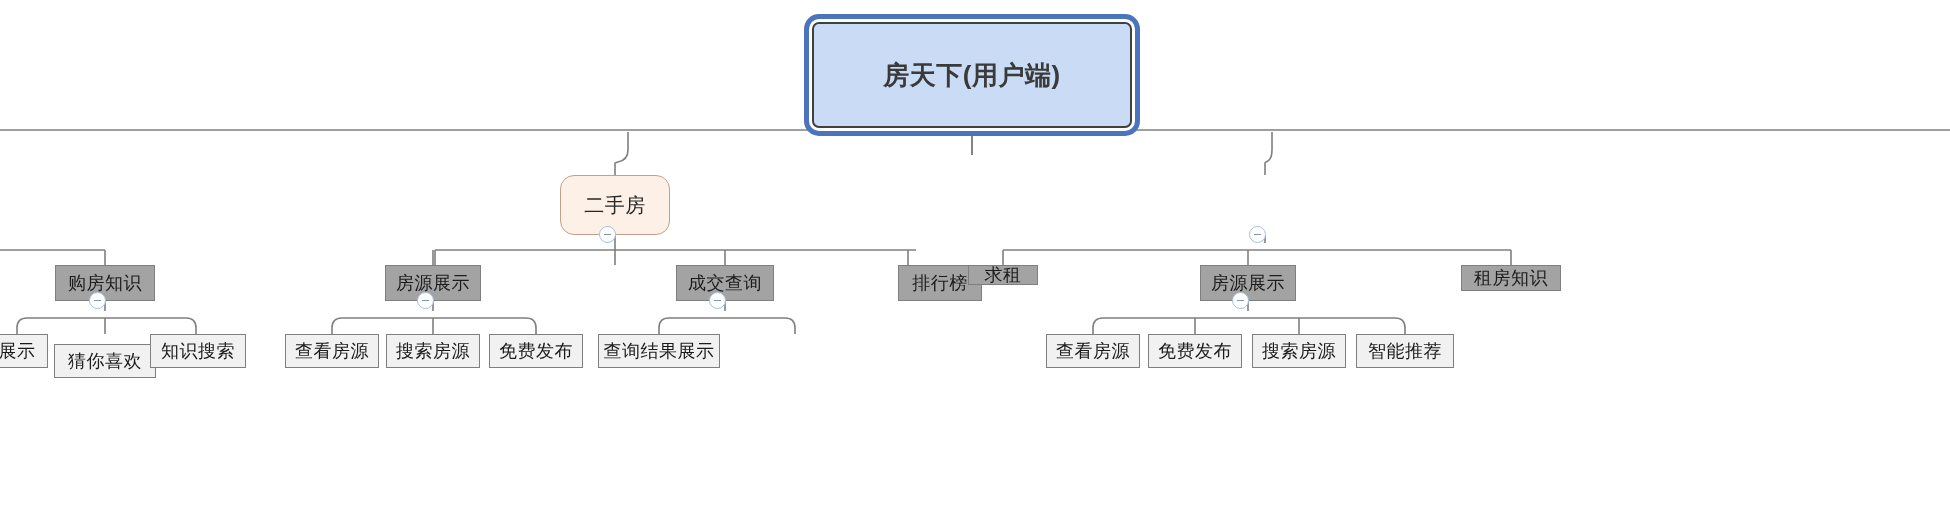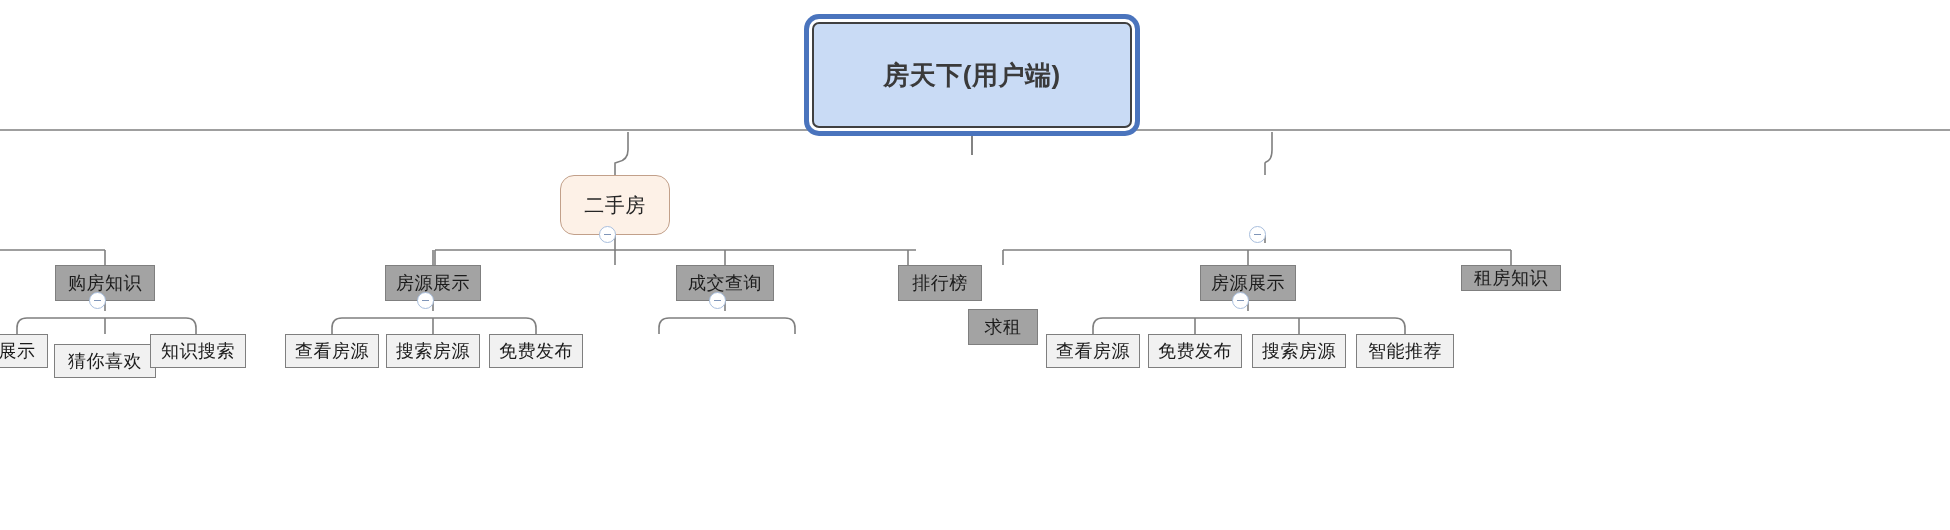--- a/index.html
+++ b/index.html
@@ -133,30 +133,31 @@
   </svg>
 
   <div class="node root" style="left: 812px; top: 22px; width: 320px; height: 106px;">房天下(用户端)</div>
 
   <div class="node cat" style="left: 560px; top: 175px; width: 110px; height: 60px; border-radius: 14px;">二手房</div>
 
   <div class="node box" style="left: 55px; top: 265px; width: 100px; height: 36px;">购房知识</div>
   <div class="node box" style="left: 385px; top: 265px; width: 96px; height: 36px;">房源展示</div>
   <div class="node box" style="left: 676px; top: 265px; width: 98px; height: 36px;">成交查询</div>
   <div class="node box" style="left: 866px; top: 265px; width: 84px; height: 36px; margin-left: 32px;">排行榜</div>
-  <div class="node box" style="left: 968px; top: 265px; width: 70px; height: 36px; margin-top: 44px;">求租</div>
+  <div class="node box" style="left: 968px; top: 265px; width: 70px; height: 20px;">求租</div>
   <div class="node box" style="left: 1200px; top: 265px; width: 96px; height: 36px;">房源展示</div>
   <div class="node box" style="left: 1461px; top: 265px; width: 100px; height: 26px;">租房知识</div>
 
   <div class="node leaf" style="left: -14px; top: 334px; width: 62px; height: 34px;">展示</div>
   <div class="node leaf" style="left: 54px; top: 344px; width: 102px; height: 34px;">猜你喜欢</div>
   <div class="node leaf" style="left: 150px; top: 334px; width: 96px; height: 34px;">知识搜索</div>
   <div class="node leaf" style="left: 285px; top: 334px; width: 94px; height: 34px;">查看房源</div>
   <div class="node leaf" style="left: 386px; top: 334px; width: 94px; height: 34px;">搜索房源</div>
   <div class="node leaf" style="left: 489px; top: 334px; width: 94px; height: 34px;">免费发布</div>
+  <div class="node leaf" style="left: 598px; top: 334px; width: 122px; height: 34px;">查询结果展示</div>
   <div class="node leaf" style="left: 1046px; top: 334px; width: 94px; height: 34px;">查看房源</div>
   <div class="node leaf" style="left: 1148px; top: 334px; width: 94px; height: 34px;">免费发布</div>
   <div class="node leaf" style="left: 1252px; top: 334px; width: 94px; height: 34px;">搜索房源</div>
   <div class="node leaf" style="left: 1356px; top: 334px; width: 98px; height: 34px;">智能推荐</div>
 
   <div class="toggle" style="left: 599px; top: 226px;"></div>
   <div class="toggle" style="left: 1249px; top: 226px;"></div>
   <div class="toggle" style="left: 89px; top: 292px;"></div>
   <div class="toggle" style="left: 417px; top: 292px;"></div>
   <div class="toggle" style="left: 709px; top: 292px;"></div>

